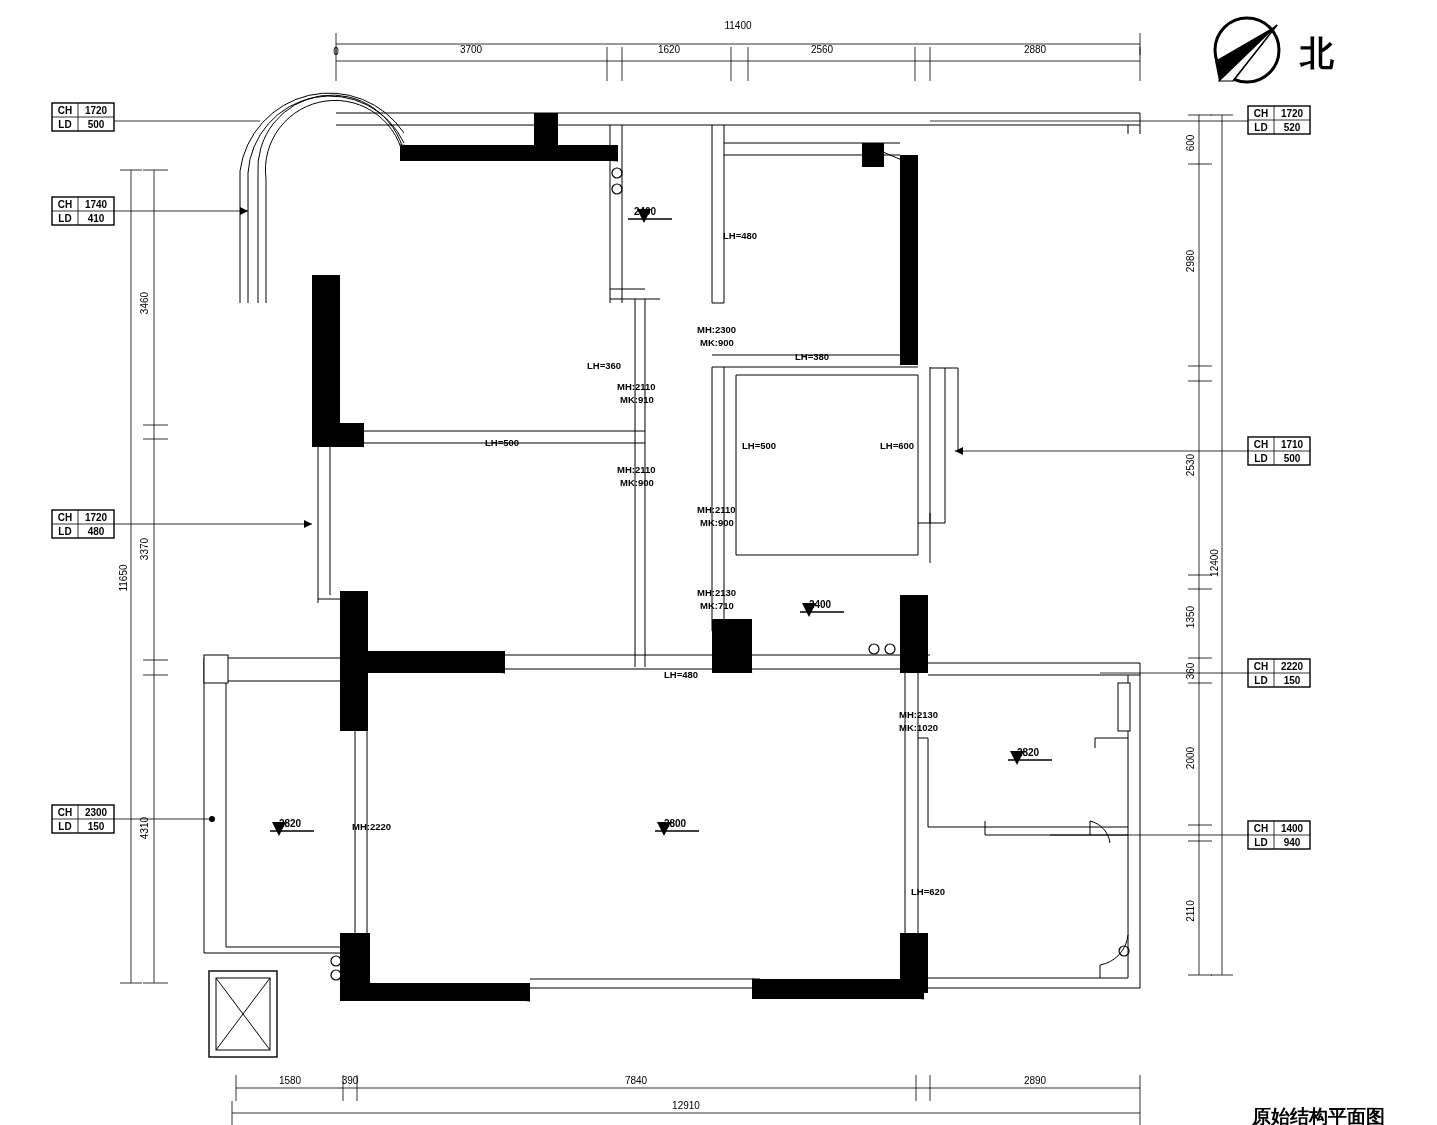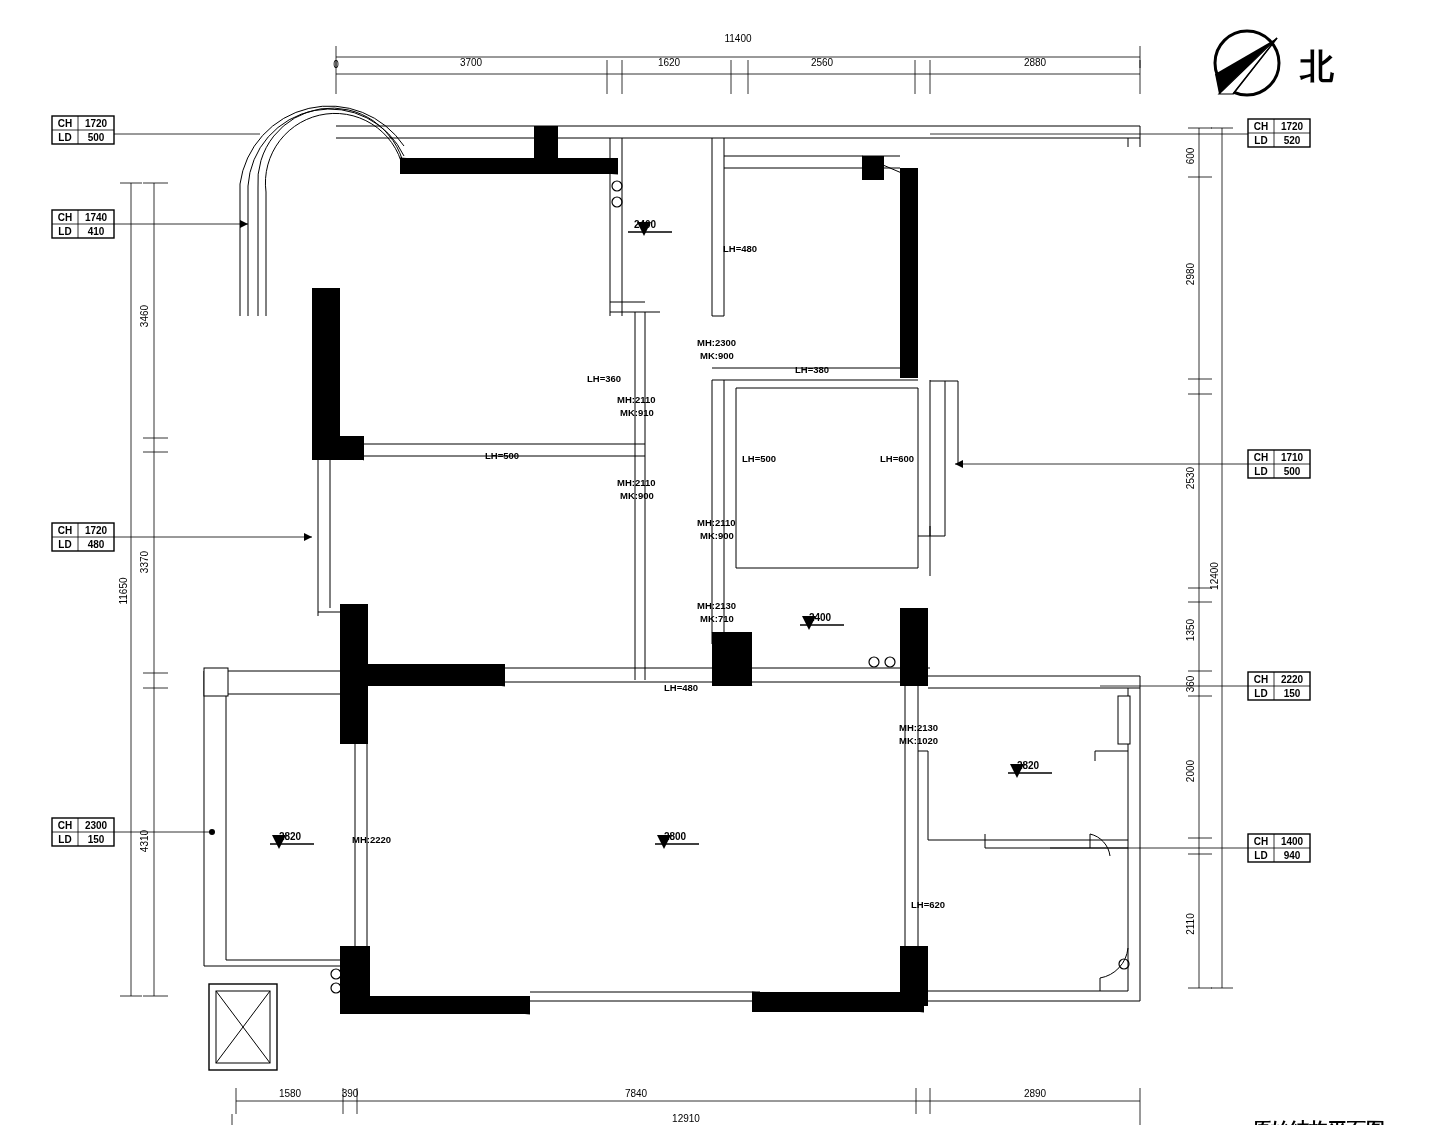--- a/index.html
+++ b/index.html
@@ -1,18 +1,18 @@
 <!DOCTYPE html>
 <html><head>
 <meta charset="utf-8">
 <style>
   html,body{margin:0;padding:0;background:#ffffff;}
   body{width:1437px;height:1125px;position:relative;overflow:hidden;
        font-family:"Liberation Sans",sans-serif;color:#000;}
-  #stage{position:absolute;left:0;top:16px;width:1437px;height:838px;}
+  #stage{position:absolute;left:0;top:3px;width:1437px;height:838px;}
   svg{position:absolute;left:0;top:0;}
   .dimtxt{font-size:10px;font-family:"Liberation Sans",sans-serif;fill:#000;}
   .anntxt{font-size:9.5px;font-weight:bold;font-family:"Liberation Sans",sans-serif;fill:#000;}
   .elevtxt{font-size:10px;font-weight:bold;font-family:"Liberation Sans",sans-serif;fill:#000;}
   .boxtxt{font-size:10px;font-weight:bold;font-family:"Liberation Sans",sans-serif;fill:#000;}
   .northtxt{font-size:34px;font-weight:bold;font-family:"DejaVu Sans",sans-serif;fill:#000;}
   .titletxt{font-size:19px;font-weight:bold;font-family:"DejaVu Sans",sans-serif;fill:#000;}
   .wallfill{fill:#000000;}
   .thin{stroke:#000;stroke-width:1;fill:none;}
   .thin2{stroke:#000;stroke-width:1.4;fill:none;}

